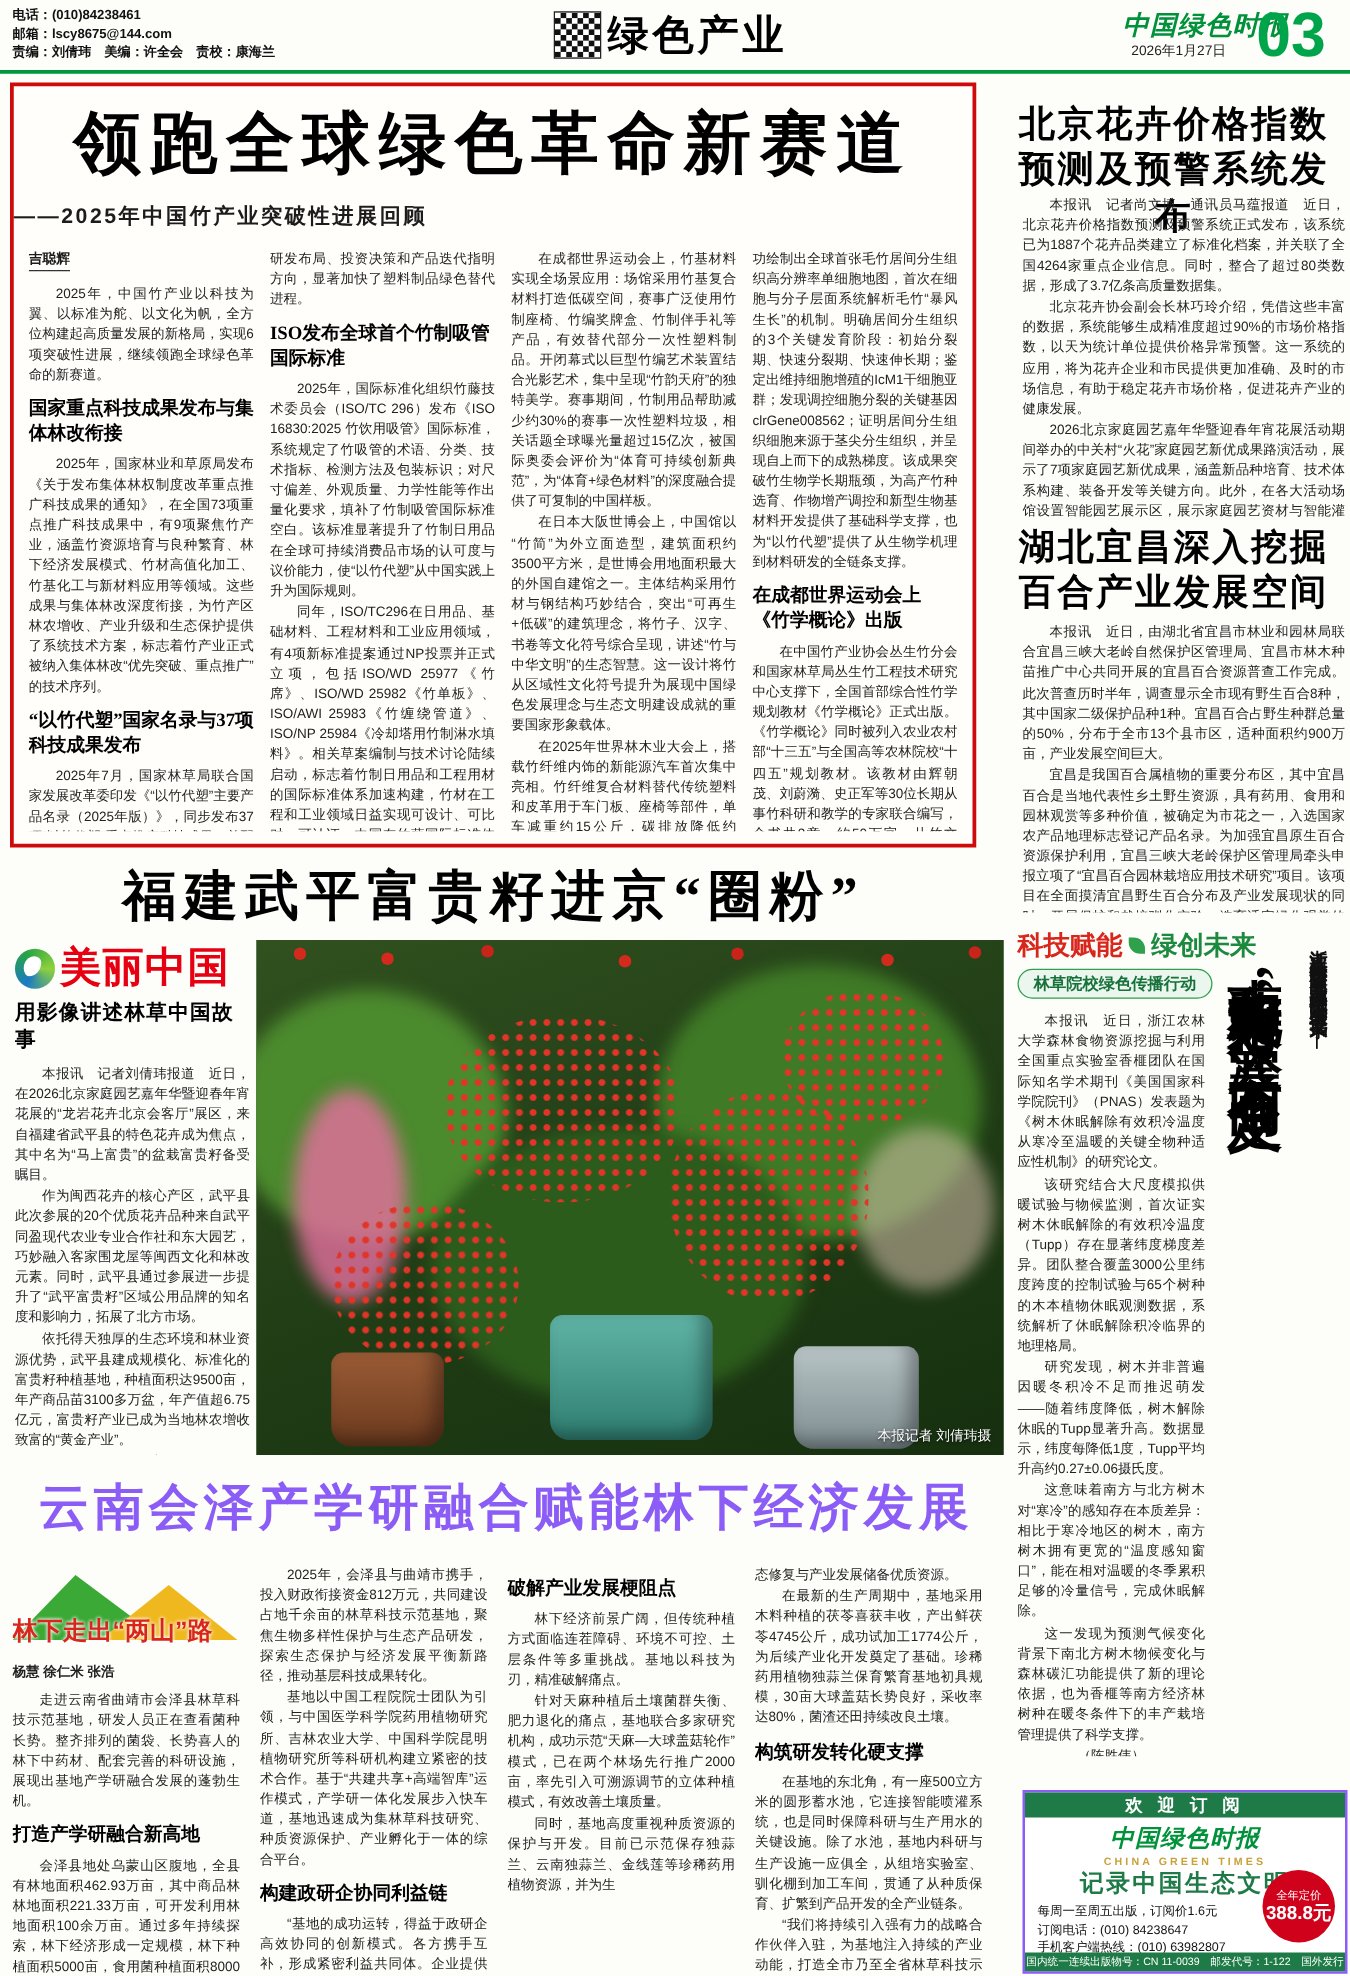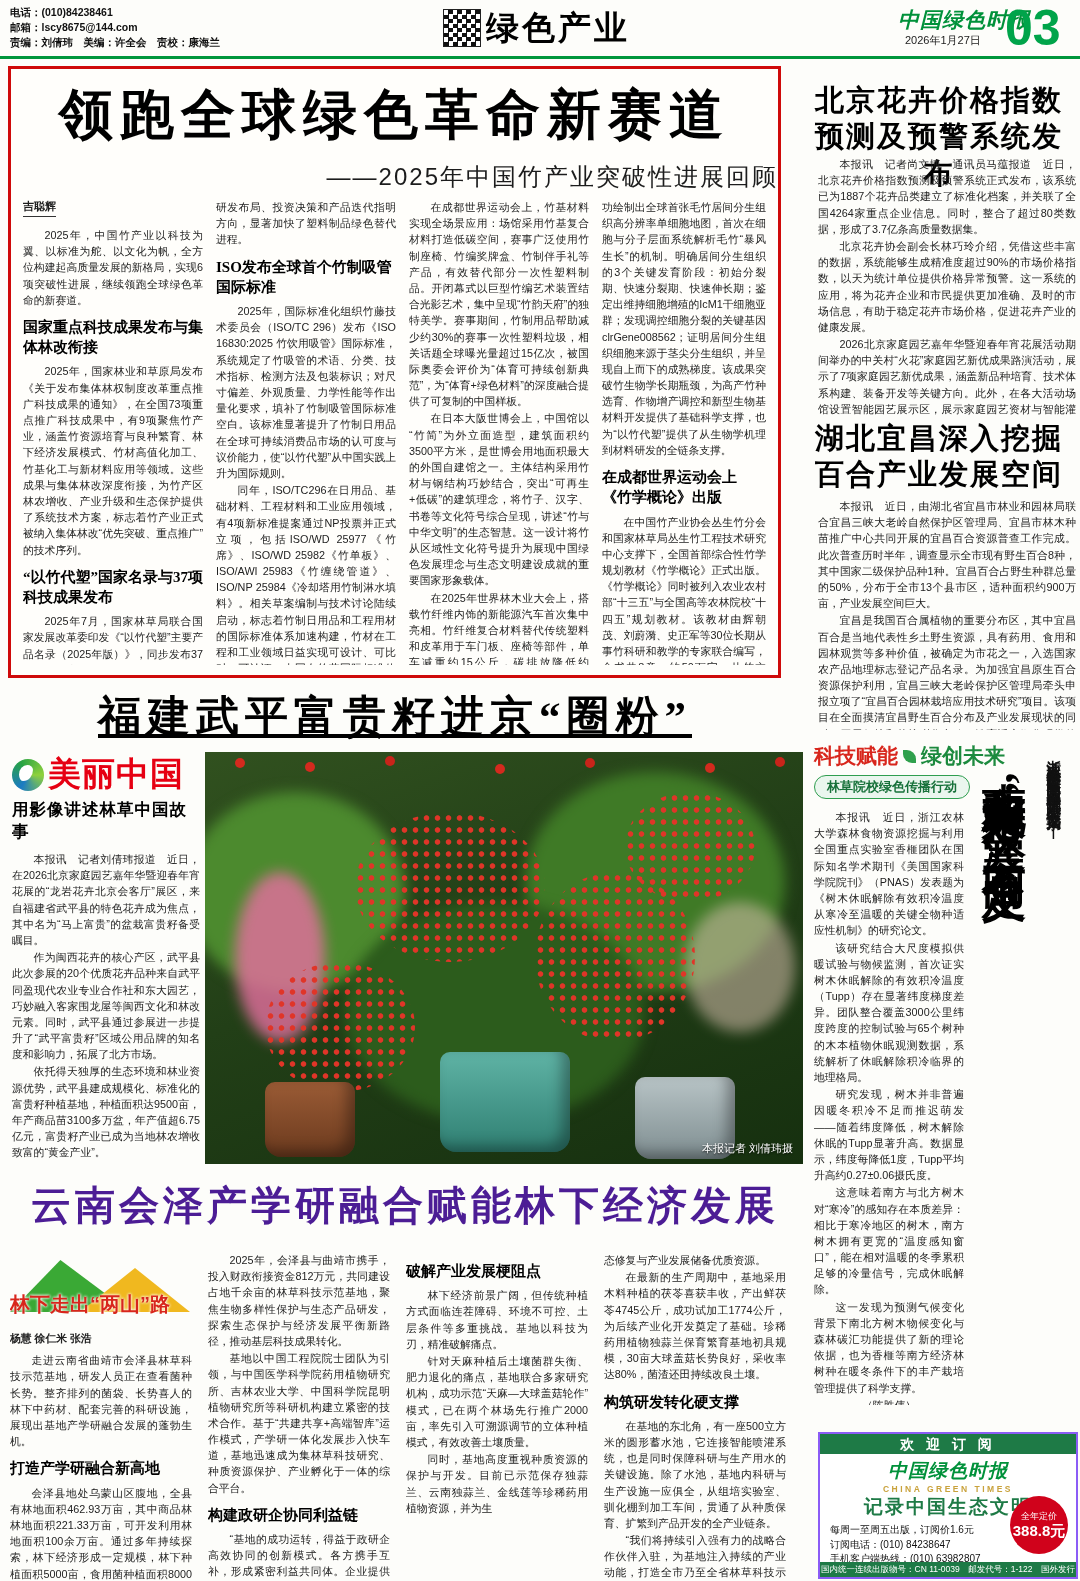--- a/index.html
+++ b/index.html
@@ -23,27 +23,27 @@
   .blk-credit{text-indent:0;text-align:center;}
   .blk-byline{text-indent:0;font-weight:bold;margin:4px 0 6px;}
   .blk-author{font-size:11px;font-weight:bold;text-indent:0;margin:0 0 10px;width:max-content;
         border-bottom:1.5px solid #333;padding-bottom:2px;}
   .blk-h{font-size:15px;font-weight:900;line-height:1.35;margin:9px 0 6px;color:#000;
         font-family:"Liberation Serif","DejaVu Serif",serif;}
   
   #main-box{left:8px;top:66px;width:767px;height:606px;border:3px solid #cf0a0a;background:#fffefb;}
   .main-title{width:100%;text-align:center;top:10px;font-family:"Liberation Serif","DejaVu Serif",serif;
         font-weight:900;font-size:54px;letter-spacing:7px;color:#000;}
-  .main-subtitle{width:100%;text-align:right;top:92px;font-weight:400;font-size:24px;letter-spacing:2px;}
+  .main-subtitle{width:100%;text-align:left;top:92px;font-weight:700;font-size:17px;letter-spacing:2px;}
   
   .rail-title{font-family:"Liberation Serif","DejaVu Serif",serif;font-weight:900;font-size:29px;
         line-height:1.25;letter-spacing:2px;text-align:center;white-space:pre-line;color:#000;}
   
   .banner-title{font-family:"Liberation Serif","DejaVu Serif",serif;font-weight:900;font-size:43px;
-        letter-spacing:6px;text-align:center;color:#000;text-decoration:underline;}
+        letter-spacing:6px;text-align:center;color:#000;}
   
   .meili-row{display:flex;align-items:center;gap:4px;}
   .meili-icon{width:32px;height:32px;border-radius:50%;
         background:conic-gradient(from 210deg,#1b7ac4,#27a344,#8fd13c,#1b7ac4);position:relative;}
   .meili-icon::after{content:"";position:absolute;left:7px;top:6px;width:14px;height:16px;
         background:#fff;border-radius:60% 40% 70% 30%/60% 30% 70% 40%;}
   .meili-text{color:#e60012;font-weight:900;font-size:33px;letter-spacing:1px;
         font-family:"Liberation Serif","DejaVu Serif",serif;}
   .meili-tagline{font-weight:900;font-size:16.5px;letter-spacing:1px;color:#000;margin-top:2px;}
   
@@ -64,21 +64,21 @@
   .tech-red{color:#d8261c;}
   .tech-green{color:#1c8a3e;}
   .leaf{width:13px;height:13px;background:#2fa04c;border-radius:0 70% 0 70%;display:inline-block;}
   .tech-pill{margin-top:5px;width:max-content;border:1.5px solid #2f9e4f;background:#eaf6ee;color:#17713a;
         font-weight:bold;font-size:13px;padding:2px 12px;border-radius:13px;}
   .v-title{writing-mode:vertical-rl;font-family:"Liberation Serif","DejaVu Serif",serif;font-weight:900;
         font-size:44px;letter-spacing:3px;color:#000;line-height:1.15;}
   .v-kicker{writing-mode:vertical-rl;font-size:14.5px;font-weight:bold;color:#111;letter-spacing:2px;line-height:1.3;}
   
   .yunnan-title{font-family:"Liberation Serif","DejaVu Serif",serif;font-weight:900;font-size:40px;
-        letter-spacing:4px;text-align:center;color:#4c1d95;}
+        letter-spacing:4px;text-align:center;color:#8b5cf6;}
   .shan-logo{position:relative;width:182px;height:74px;overflow:hidden;}
   .mtn{position:absolute;bottom:14px;}
   .mtn-green{left:0;width:120px;height:52px;background:#3aa935;clip-path:polygon(0 100%,42% 0,100% 100%);}
   .mtn-yellow{left:70px;width:110px;height:44px;background:#f0b81f;clip-path:polygon(0 100%,50% 0,100% 100%);}
   .shan-text{position:absolute;left:0;bottom:8px;width:100%;color:#d8261c;font-weight:900;font-size:20px;
         letter-spacing:0;text-shadow:0 0 3px #fff,0 0 3px #fff;}
   
   #sub-box{left:818px;top:1432px;width:256px;height:143px;border:2px solid #8b5cf6;background:#fff;}
   .sub-bar{background:#1e7a46;color:#fff;font-weight:900;text-align:center;}
   .sub-logo{color:#00913a;font-weight:900;font-style:italic;font-size:19px;text-align:center;letter-spacing:1px;}

